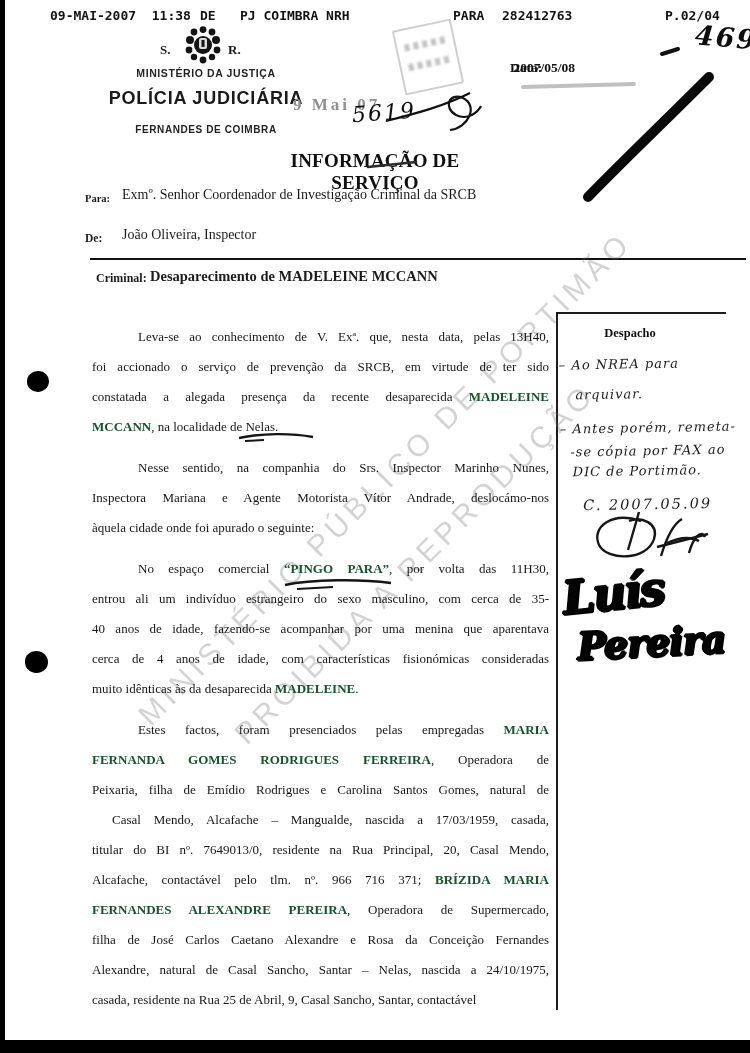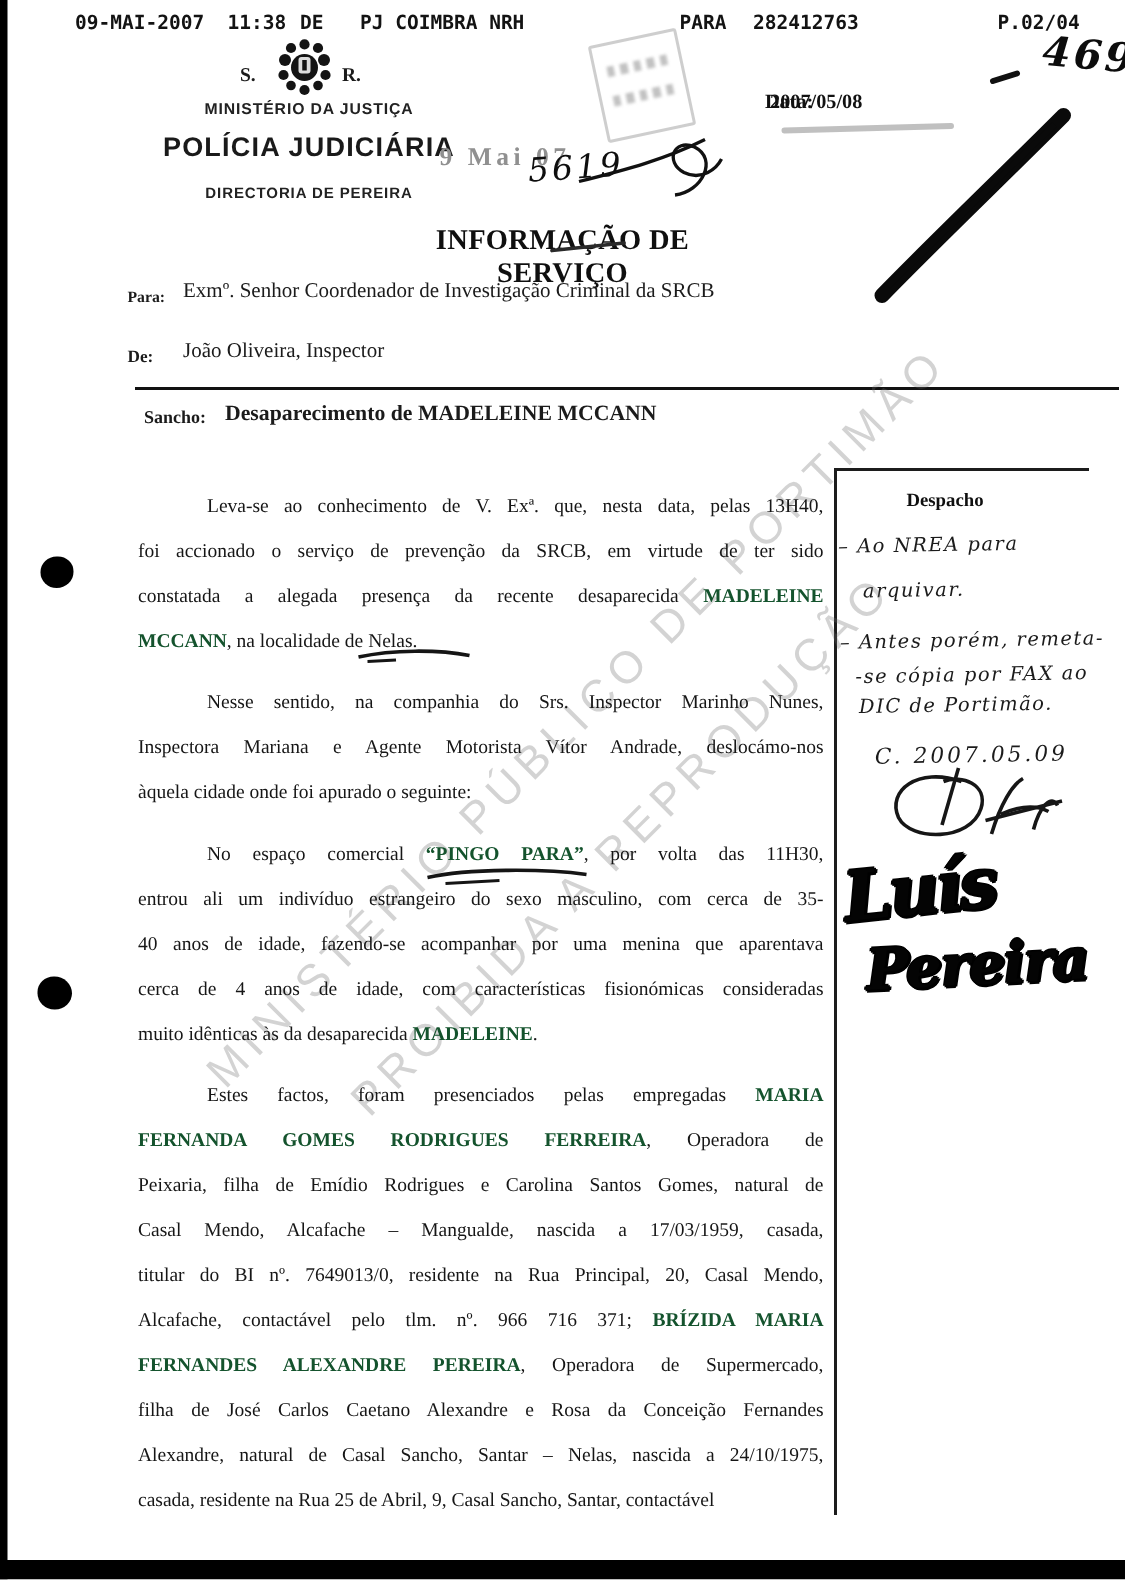--- a/index.html
+++ b/index.html
@@ -125,37 +125,37 @@
       <circle cx="37" cy="24" r="3.4"></circle>
     <circle cx="14" cy="31" r="3.2"></circle>
       <circle cx="32" cy="31" r="3.2"></circle>
     <circle cx="23" cy="34" r="3.4"></circle>
     <rect x="19" y="12" width="8" height="11" rx="2" fill="#fff" opacity=".85"></rect>
     <rect x="21.5" y="14" width="3" height="7" fill="#141414"></rect>
   </g>
 </svg>
 <div data-name="ministry-name">MINISTÉRIO DA JUSTIÇA</div>
 <div data-name="police-name">POLÍCIA JUDICIÁRIA</div>
-<div data-name="directorate-name">DIRECTORIA DE PEREIRA</div>
+<div data-name="directorate-name">FERNANDES DE COIMBRA</div>
 <span data-name="entry-stamp-date">9 Mai 07</span>
 <span data-name="entry-stamp-number">5619</span>
 <div data-name="faint-stamp">
     <i></i>
     <i></i>
   </div>
 
 <div data-name="date-line"><span data-name="date-label">Data:</span> <span data-name="date-value">2007/05/08</span></div>
 
 <div data-name="document-title">INFORMAÇÃO DE SERVIÇO</div>
 <span data-name="to-label">Para:</span>
 <span data-name="to-value">Exmº. Senhor Coordenador de Investigação Criminal da SRCB</span>
 <span data-name="from-label">De:</span>
 <span data-name="from-value">João Oliveira, Inspector</span>
 <div data-name="header-rule"></div>
-<span data-name="subject-label">Sancho:</span>
+<span data-name="subject-label">Criminal:</span>
 <span data-name="subject-value">Desaparecimento de MADELEINE MCCANN</span>
 
 <div data-name="body-text">
     <div class="para" data-name="body-paragraph" style="position: static;">
       <div class="line first" style="position: static;"><span data-name="text-segment" style="position: static;">Leva-se ao conhecimento de V. Exª. que, nesta data, pelas 13H40,</span></div>
       <div class="line" style="position: static;"><span data-name="text-segment" style="position: static;">foi accionado o serviço de prevenção da SRCB, em virtude de ter sido</span></div>
       <div class="line" style="position: static;"><span data-name="text-segment" style="position: static;">constatada a alegada presença da recente desaparecida </span><span class="b" data-name="text-segment" style="position: static;">MADELEINE</span></div>
       <div class="line last" style="position: static;"><span class="b" data-name="text-segment" style="position: static;">MCCANN</span><span data-name="text-segment" style="position: static;">, na localidade de Nelas.</span></div>
     </div>
     <div class="para" data-name="body-paragraph" style="position: static;">
@@ -167,21 +167,21 @@
       <div class="line first" style="position: static;"><span data-name="text-segment" style="position: static;">No espaço comercial </span><span class="b" data-name="text-segment" style="position: static;">“PINGO PARA”</span><span data-name="text-segment" style="position: static;">, por volta das 11H30,</span></div>
       <div class="line" style="position: static;"><span data-name="text-segment" style="position: static;">entrou ali um indivíduo estrangeiro do sexo masculino, com cerca de 35-</span></div>
       <div class="line" style="position: static;"><span data-name="text-segment" style="position: static;">40 anos de idade, fazendo-se acompanhar por uma menina que aparentava</span></div>
       <div class="line" style="position: static;"><span data-name="text-segment" style="position: static;">cerca de 4 anos de idade, com características fisionómicas consideradas</span></div>
       <div class="line last" style="position: static;"><span data-name="text-segment" style="position: static;">muito idênticas às da desaparecida </span><span class="b" data-name="text-segment" style="position: static;">MADELEINE</span><span data-name="text-segment" style="position: static;">.</span></div>
     </div>
     <div class="para" data-name="body-paragraph" style="position: static;">
       <div class="line first" style="position: static;"><span data-name="text-segment" style="position: static;">Estes factos, foram presenciados pelas empregadas </span><span class="b" data-name="text-segment" style="position: static;">MARIA</span></div>
       <div class="line" style="position: static;"><span class="b" data-name="text-segment" style="position: static;">FERNANDA GOMES RODRIGUES FERREIRA</span><span data-name="text-segment" style="position: static;">, Operadora de</span></div>
       <div class="line" style="position: static;"><span data-name="text-segment" style="position: static;">Peixaria, filha de Emídio Rodrigues e Carolina Santos Gomes, natural de</span></div>
-      <div class="line" style="position: static;"><span data-name="text-segment" style="position: static;">Casal Mendo, Alcafache – Mangualde, nascida a 17/03/1959, casada,</span></div>
+      <div class="line" style="position: static; margin-left: 20px;"><span data-name="text-segment" style="position: static;">Casal Mendo, Alcafache – Mangualde, nascida a 17/03/1959, casada,</span></div>
       <div class="line" style="position: static;"><span data-name="text-segment" style="position: static;">titular do BI nº. 7649013/0, residente na Rua Principal, 20, Casal Mendo,</span></div>
       <div class="line" style="position: static;"><span data-name="text-segment" style="position: static;">Alcafache, contactável pelo tlm. nº. 966 716 371; </span><span class="b" data-name="text-segment" style="position: static;">BRÍZIDA MARIA</span></div>
       <div class="line" style="position: static;"><span class="b" data-name="text-segment" style="position: static;">FERNANDES ALEXANDRE PEREIRA</span><span data-name="text-segment" style="position: static;">, Operadora de Supermercado,</span></div>
       <div class="line" style="position: static;"><span data-name="text-segment" style="position: static;">filha de José Carlos Caetano Alexandre e Rosa da Conceição Fernandes</span></div>
       <div class="line" style="position: static;"><span data-name="text-segment" style="position: static;">Alexandre, natural de Casal Sancho, Santar – Nelas, nascida a 24/10/1975,</span></div>
       <div class="line last" style="position: static;"><span data-name="text-segment" style="position: static;">casada, residente na Rua 25 de Abril, 9, Casal Sancho, Santar, contactável</span></div>
     </div>
   </div>
 
 <div data-name="despacho-divider"></div>

